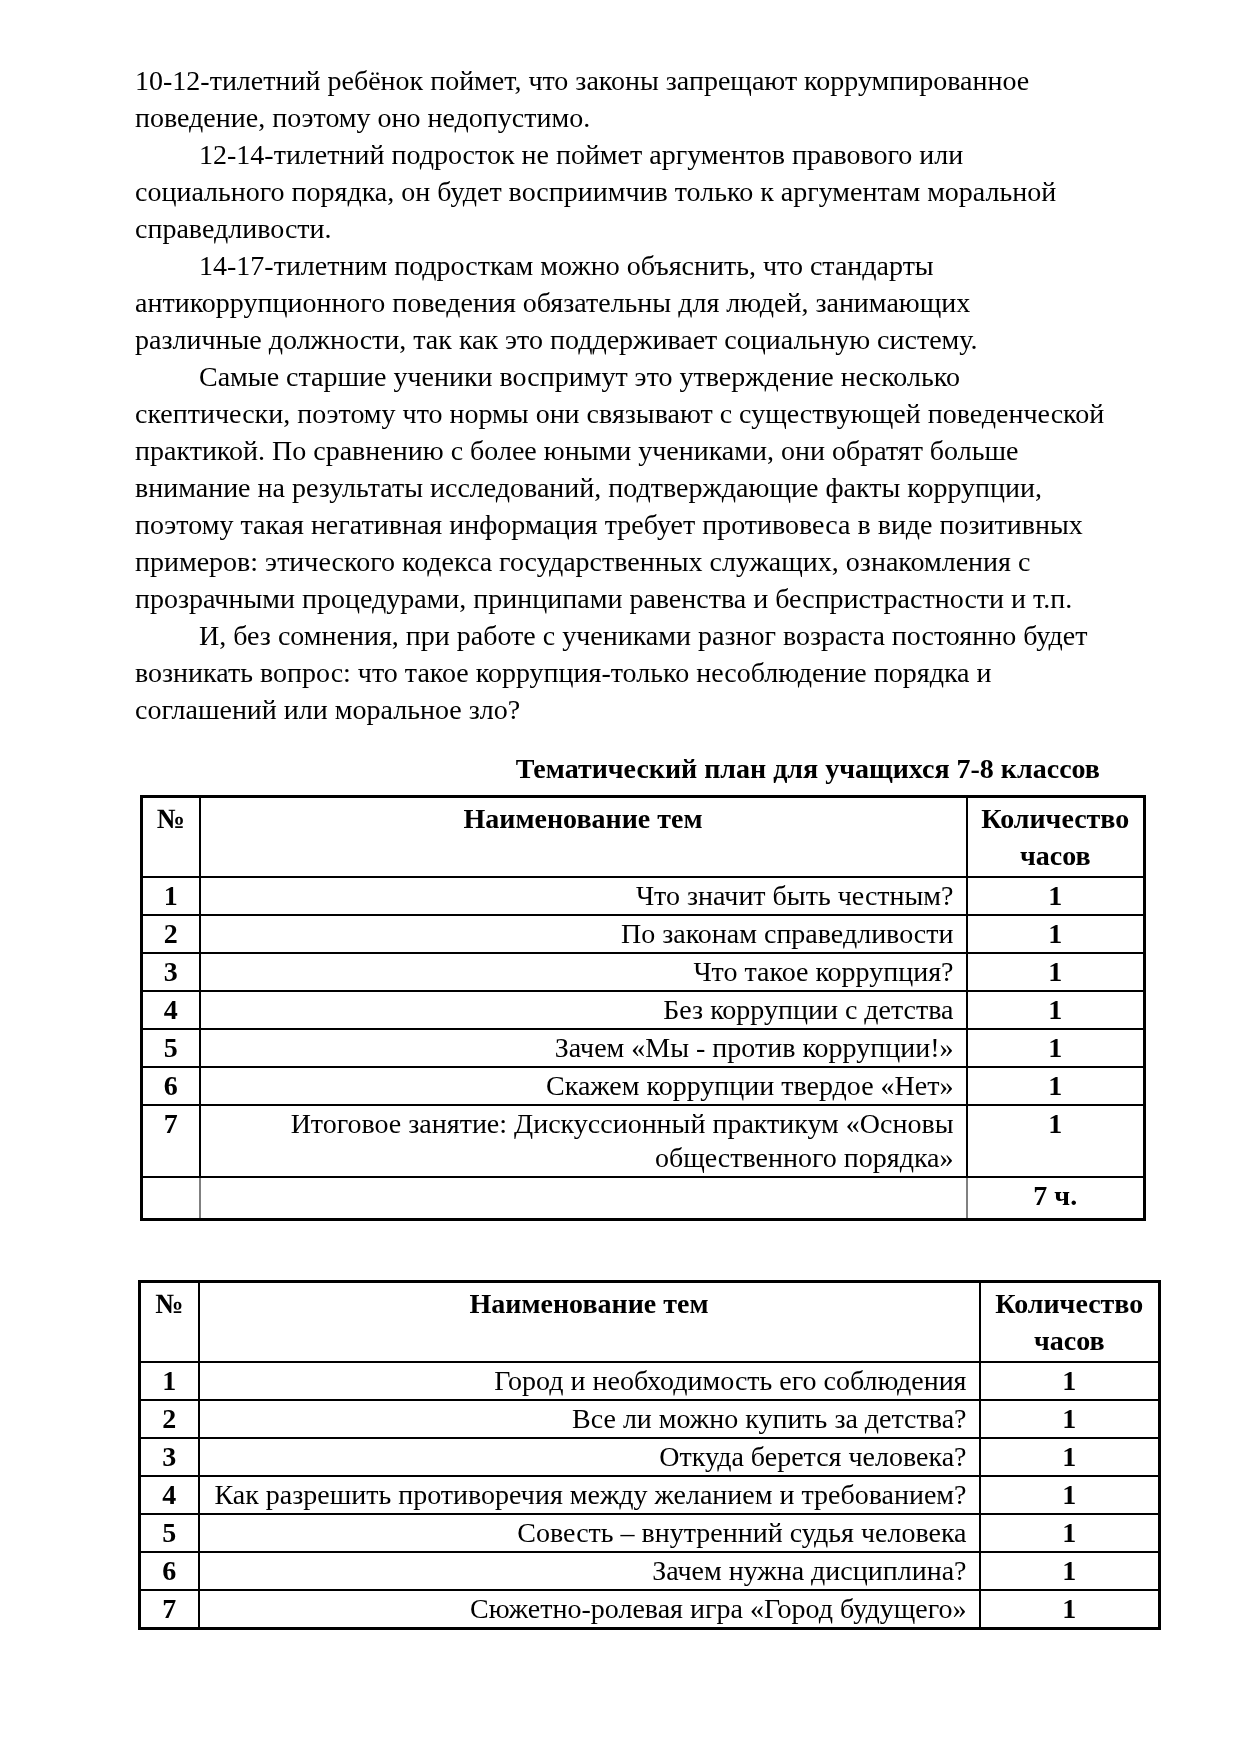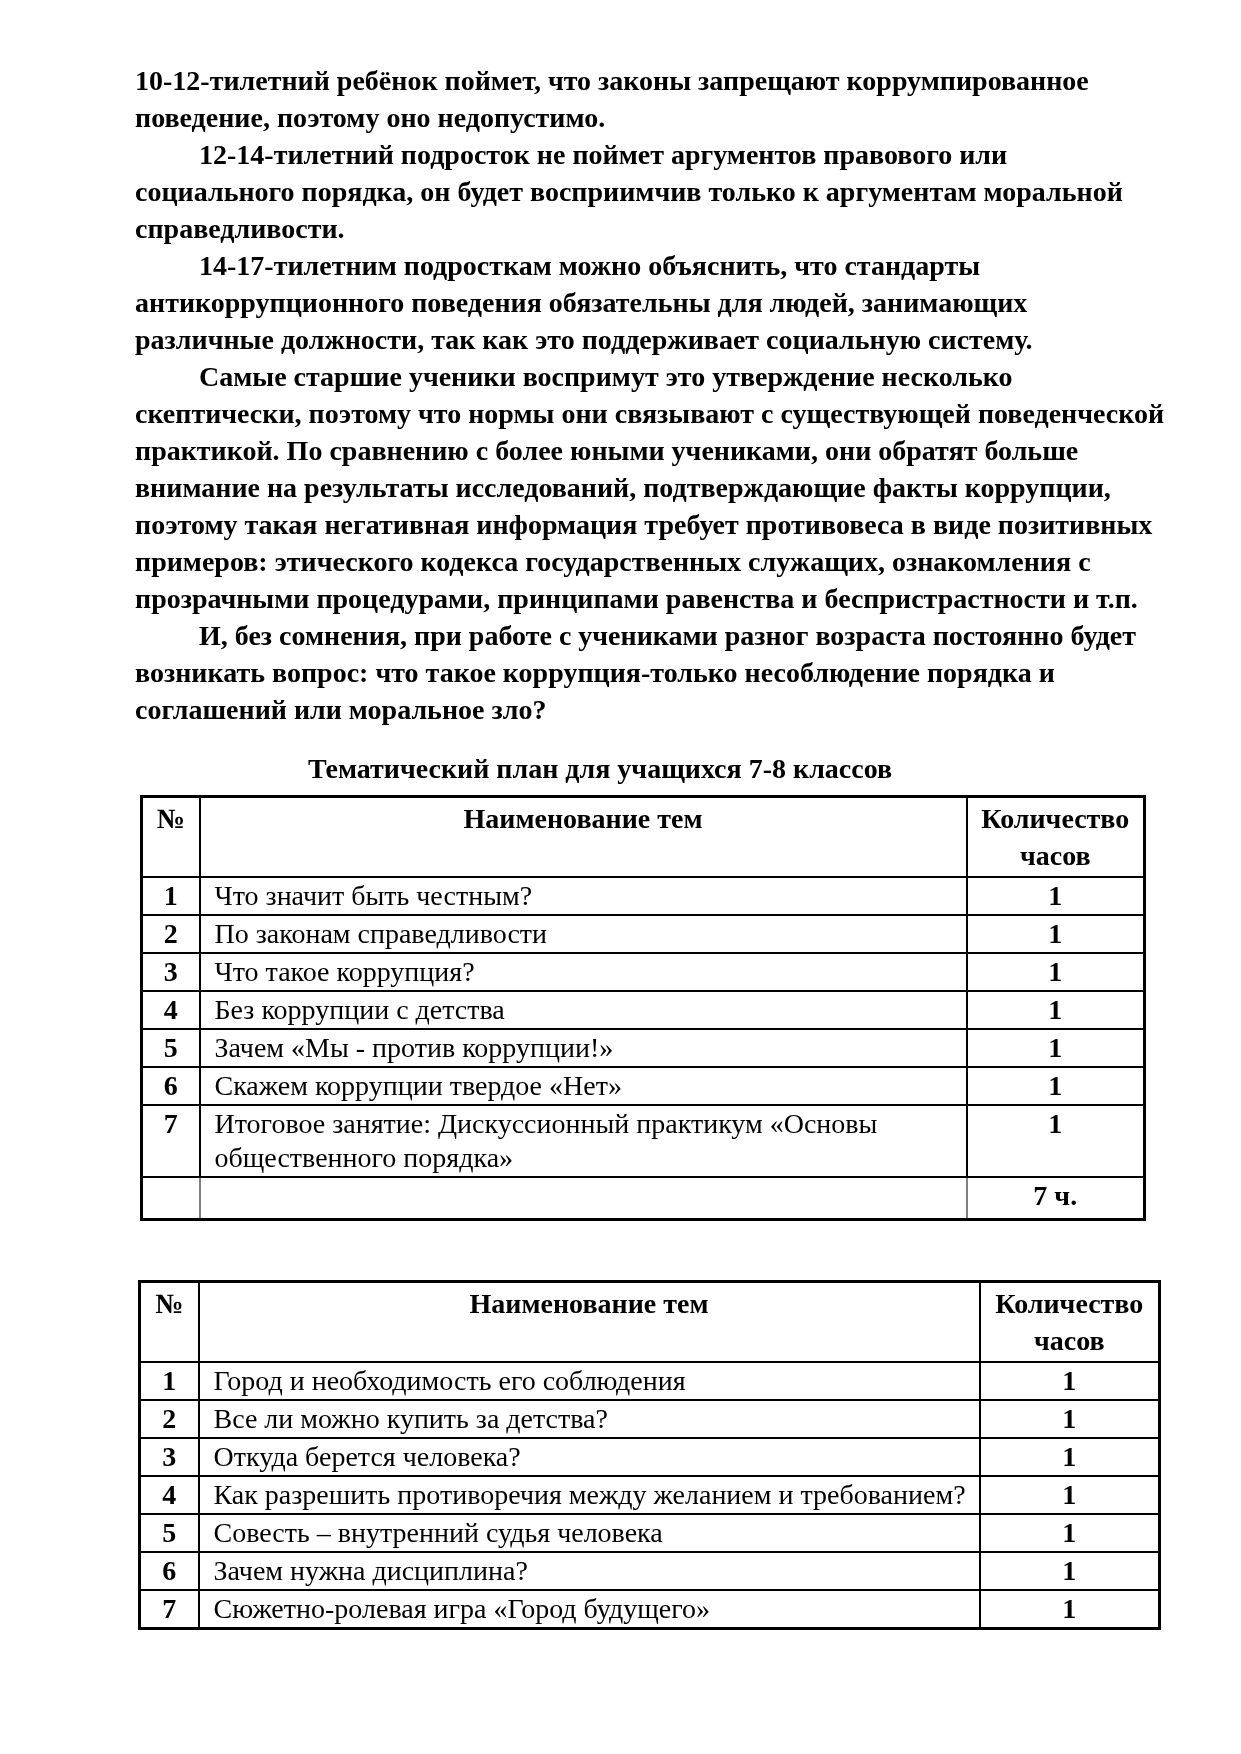--- a/index.html
+++ b/index.html
@@ -17,38 +17,37 @@
     overflow: hidden;
   }
   
   .text-col {
     position: absolute;
     left: 135px;
     top: 62px;
     width: 995px;
     font-size: 28px;
     line-height: 37px;
-    font-weight: bold;
   }
   .para {
     margin: 0;
     white-space: nowrap; 
   }
   .para.indent {
     text-indent: 64px;
   }
   
   .tbl-title {
     position: absolute;
     left: 100px;
     width: 1000px;
     margin: 0;
     font-size: 28px;
     font-weight: bold;
-    text-align: center;
+    text-align: right;
     line-height: 37px;
   }
   .title-1 { top: 750px; }
   .title-2 { top: 1236px; }
   
   .plan-table {
     position: absolute;
     border-collapse: collapse;
     table-layout: fixed;
     background: #ffffff;
@@ -78,21 +77,21 @@
     line-height: 34px;
     padding: 1px 8px;
   }
   .plan-table td.c-num,
   .plan-table td.c-hours {
     text-align: center;
     font-weight: bold;
     padding: 1px 4px;
   }
   .plan-table td.c-topic {
-    text-align: left;
+    text-align: right;
     padding-left: 14px;
     padding-right: 12px;
   }
   .plan-table tr.total-row td {
     border-color: #808080;
     height: 38px;
     font-weight: bold;
     margin-top: 37px;
   }
 </style>

